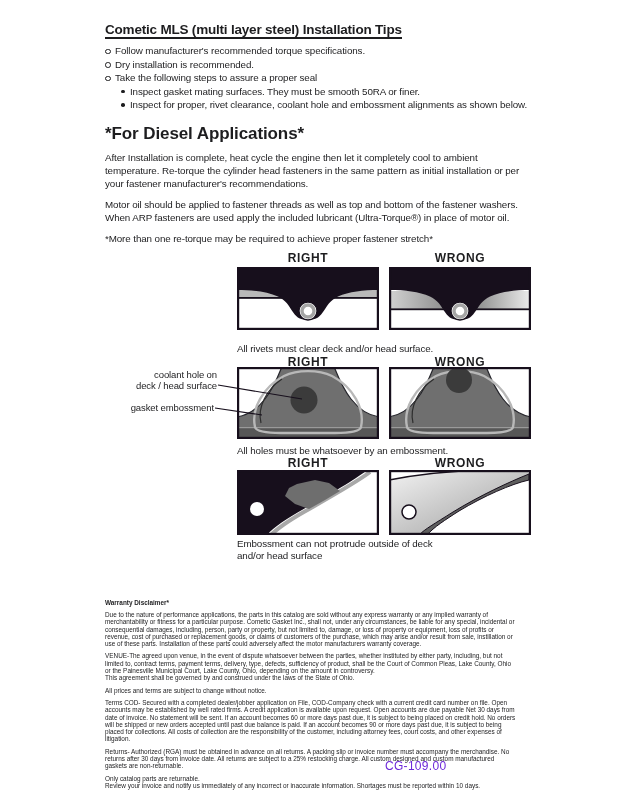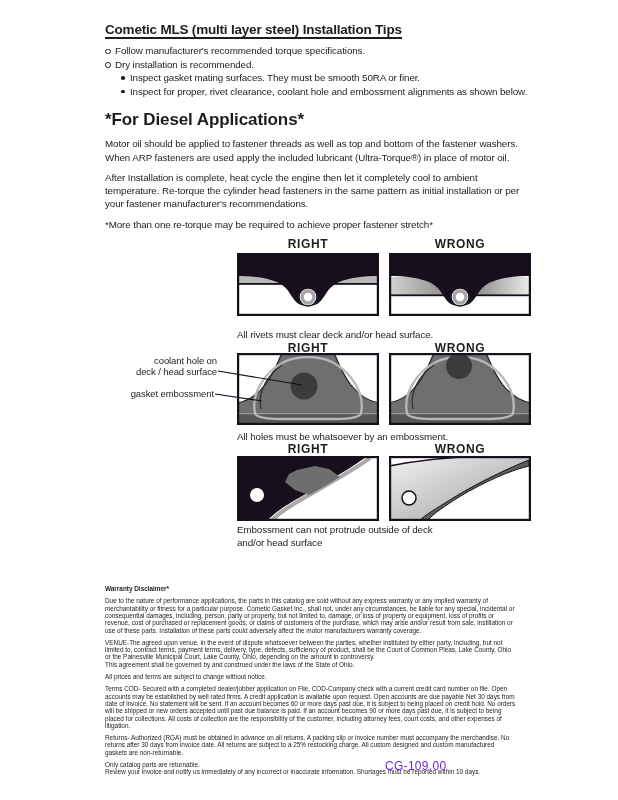--- a/index.html
+++ b/index.html
@@ -52,36 +52,42 @@
           <span class="omark"></span>
         </span>
       <span>Follow manufacturer's recommended torque specifications.</span>
     </div>
     <div class="bullet-row">
       <span class="marker">
           <span class="omark"></span>
         </span>
       <span>Dry installation is recommended.</span>
     </div>
+    <div class="bullet-row">
+      <span class="marker">
+          <span class="omark"></span>
+        </span>
+      <span>Take the following steps to assure a proper seal</span>
+    </div>
     <div class="bullet-row sub-row">
       <span class="marker">
           <span class="dmark"></span>
         </span>
       <span>Inspect gasket mating surfaces.  They must be smooth 50RA or finer.</span>
     </div>
     <div class="bullet-row sub-row">
       <span class="marker">
           <span class="dmark"></span>
         </span>
       <span>Inspect for proper, rivet clearance, coolant hole and embossment alignments as shown below.</span>
     </div>
 
     <div class="section-head">*For Diesel Applications*</div>
+    <div class="para">After Installation is complete, heat cycle the engine then let it completely cool to ambient temperature. Re-torque the cylinder head fasteners in the same pattern as initial installation or per your fastener manufacturer's recommendations.</div>
     <div class="para">Motor oil should be applied to fastener threads as well as top and bottom of the fastener washers. When ARP fasteners are used apply the included lubricant (Ultra-Torque®) in place of motor oil.</div>
-    <div class="para">After Installation is complete, heat cycle the engine then let it completely cool to ambient temperature. Re-torque the cylinder head fasteners in the same pattern as initial installation or per your fastener manufacturer's recommendations.</div>
     <div class="note">*More than one re-torque may be required to achieve proper fastener stretch*</div>
 
     <div class="diagrams">
 
       <div class="dg-label" style="left:132px; top:0px;">RIGHT</div>
       <div class="dg-label" style="left:284px; top:0px;">WRONG</div>
 
       <svg class="dg-box" style="left:132px; top:16px;" width="142" height="63" viewBox="0 0 142 63">
         <rect x="0" y="22" width="142" height="9.5" fill="#b9b9b9"></rect>
         <rect x="0" y="30" width="142" height="1.8" fill="#170f1c"></rect>

